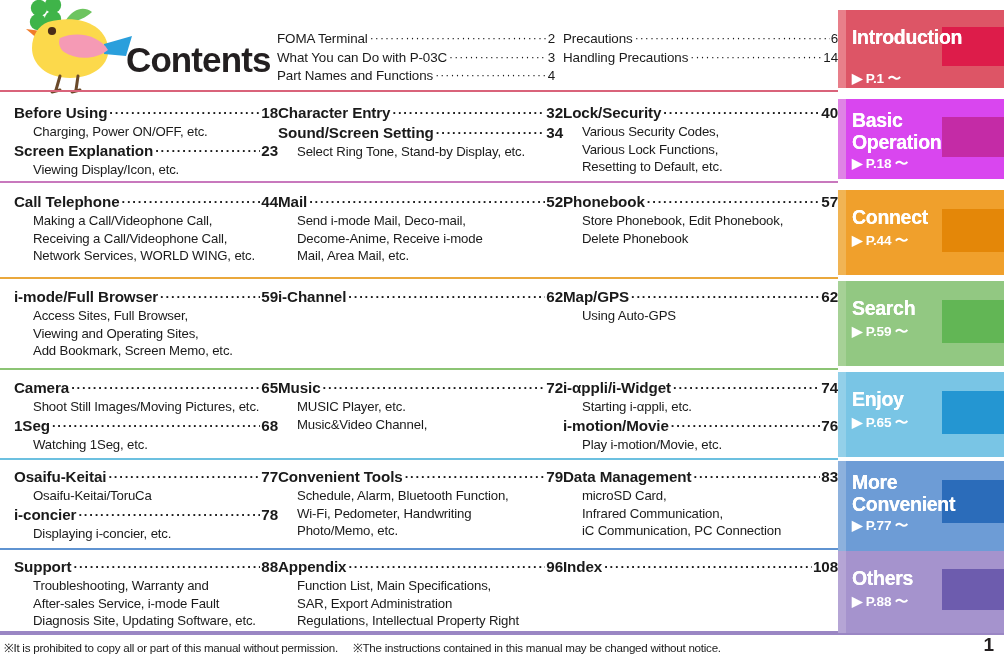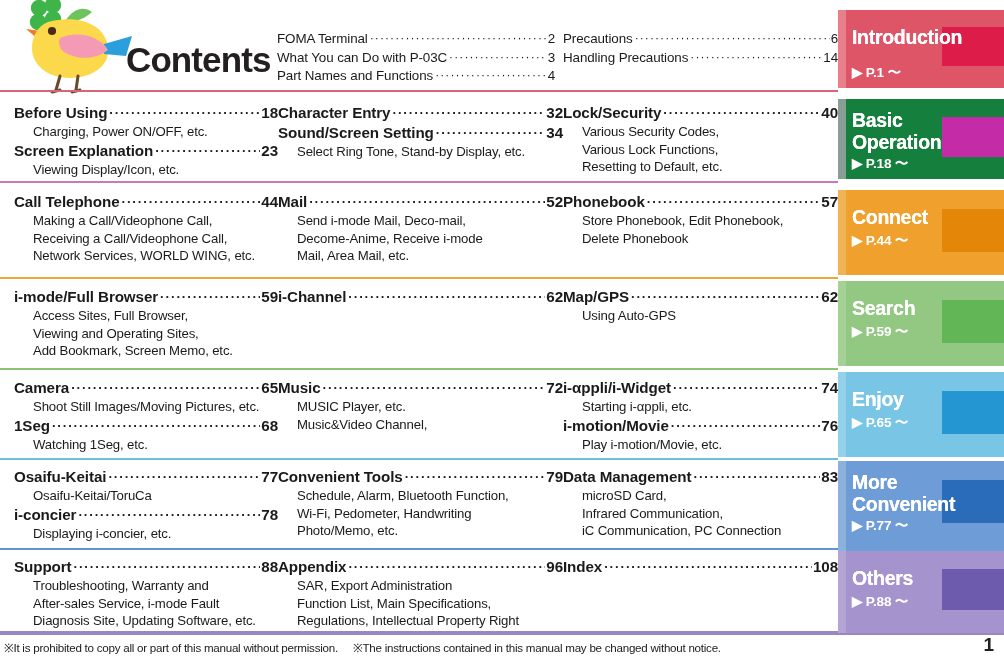--- a/index.html
+++ b/index.html
@@ -428,22 +428,22 @@
               <div class="ent-sub">Diagnosis Site, Updating Software, etc.</div>
             </div>
           </div>
           <div class="col c2">
             <div class="entry">
               <div class="ent-head">
                 <span class="ent-title">Appendix</span>
                 <span class="leader">························································································································</span>
                 <span class="pg">96</span>
               </div>
+              <div class="ent-sub">Function List, Main Specifications,</div>
               <div class="ent-sub">SAR, Export Administration</div>
-              <div class="ent-sub">Function List, Main Specifications,</div>
               <div class="ent-sub">Regulations, Intellectual Property Right</div>
             </div>
           </div>
           <div class="col c3">
             <div class="entry">
               <div class="ent-head">
                 <span class="ent-title">Index</span>
                 <span class="leader">························································································································</span>
                 <span class="pg">108</span>
               </div>
@@ -451,23 +451,23 @@
           </div>
         </div>
       </div>
   </div>
 
   <div id="rail">
       <div class="tab" style="top: 10px; height: 78px; background: rgb(221, 85, 102);">
         <div class="lightstrip" style="background: rgb(240, 163, 168);"></div>
         <div class="darkblock" style="background: rgb(221, 28, 74); top: 17px; height: 39px;"></div>
         <div class="tlabel" style="top: 16px; width: 120px;">Introduction</div>
-        <div class="tpage" style="top: 54px; text-align: right;">▶ P.1 〜</div>
-      </div>
-      <div class="tab" style="top: 99px; height: 80px; background: #15803d;">
+        <div class="tpage" style="top: 60px; text-align: right;">▶ P.1 〜</div>
+      </div>
+      <div class="tab" style="top: 99px; height: 80px; background: #d946ef;">
         <div class="lightstrip" style="background: rgb(227, 183, 221);"></div>
         <div class="darkblock" style="background: rgb(196, 43, 166); top: 18px; height: 40px;"></div>
         <div class="tlabel" style="top: 10px; width: 120px;">Basic Operation</div>
         <div class="tpage" style="top: 56px;">▶ P.18 〜</div>
       </div>
       <div class="tab" style="top: 190px; height: 85px; background: rgb(240, 160, 44);">
         <div class="lightstrip" style="background: rgb(243, 196, 119);"></div>
         <div class="darkblock" style="background: rgb(228, 135, 8); top: 19px; height: 43px;"></div>
         <div class="tlabel" style="top: 16px; width: 120px;">Connect</div>
         <div class="tpage" style="top: 42px;">▶ P.44 〜</div>

